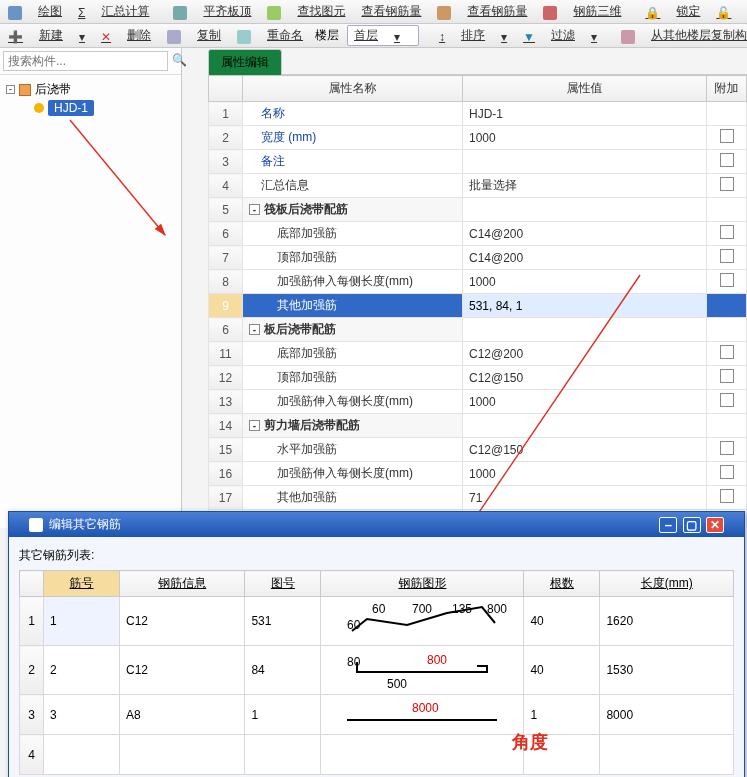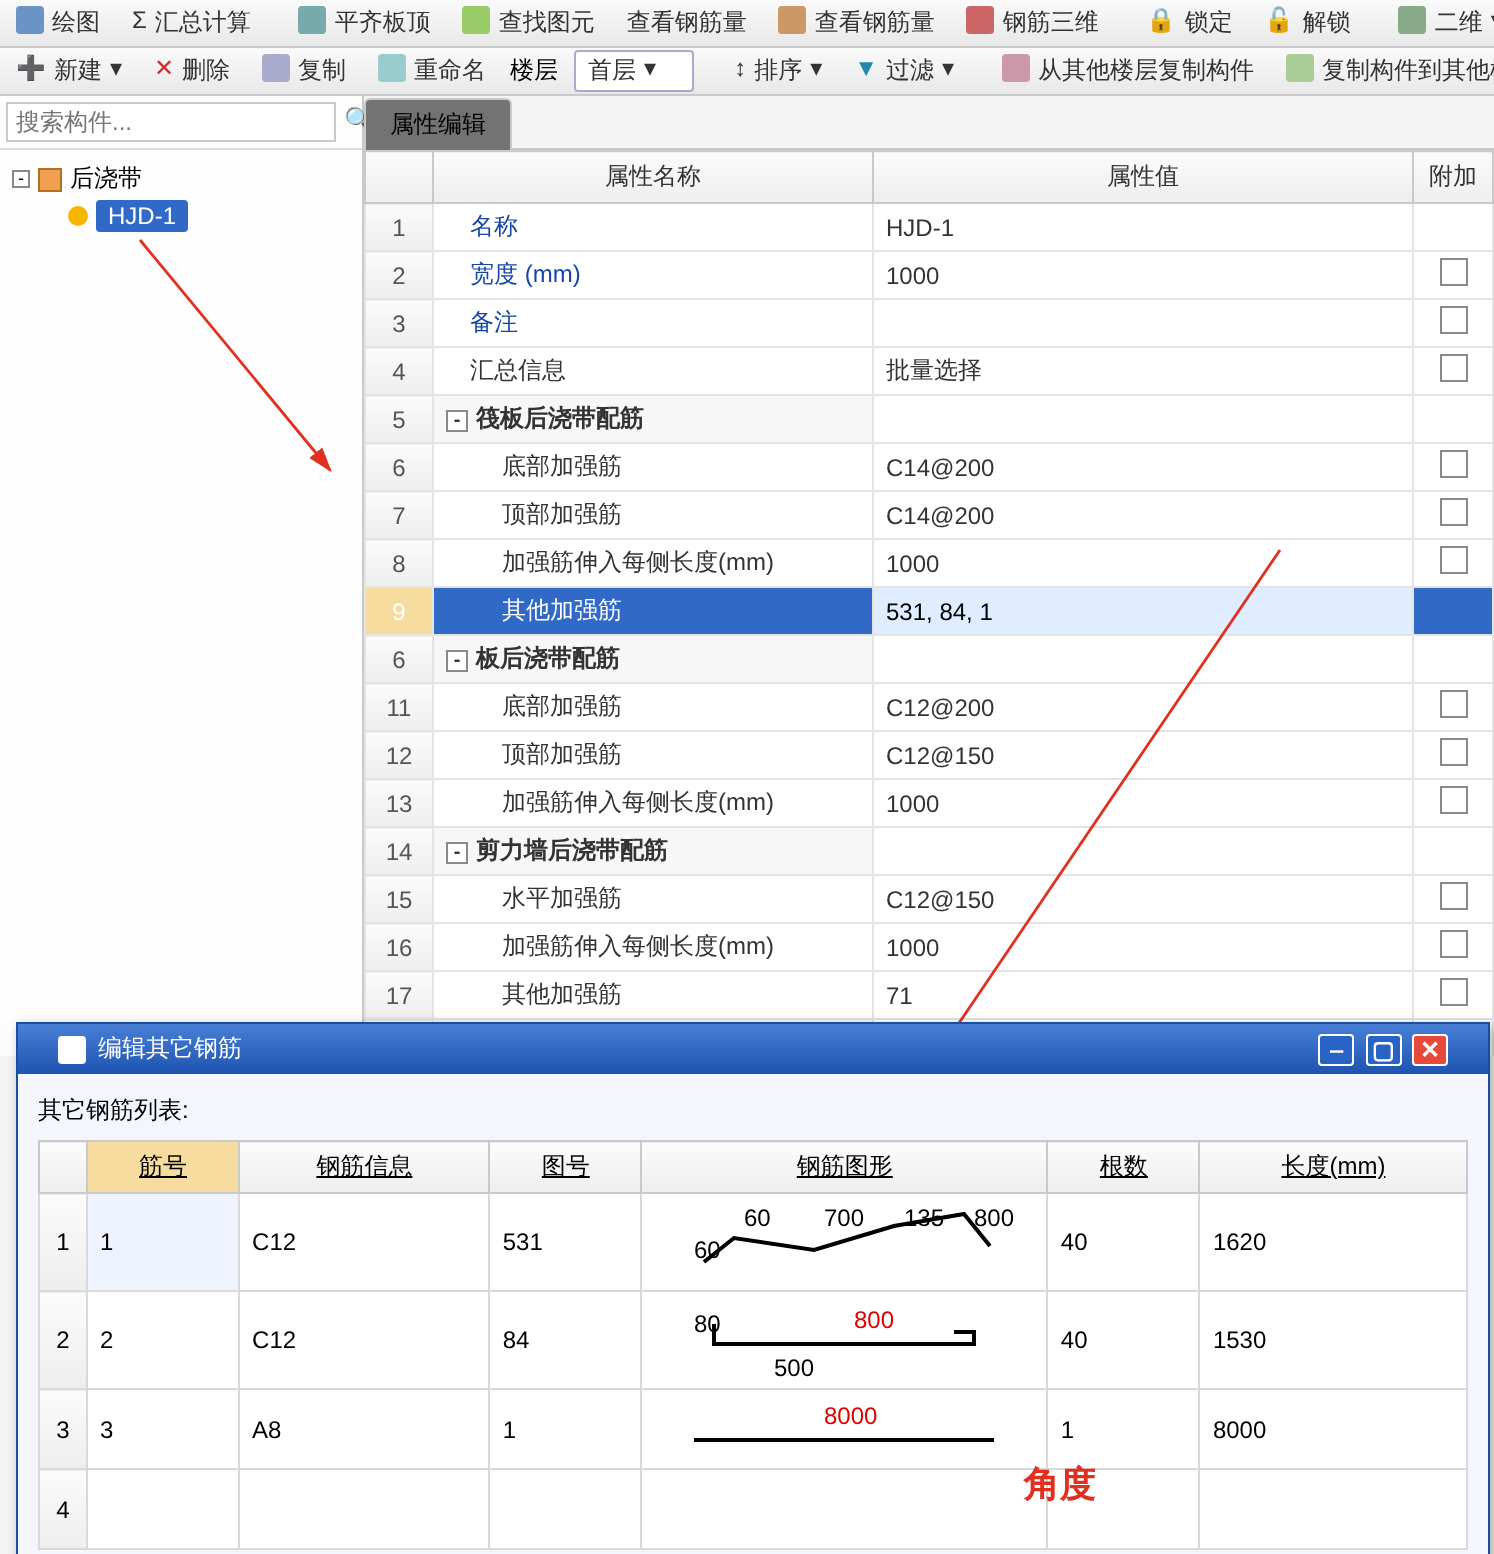--- a/index.html
+++ b/index.html
@@ -1,35 +1,35 @@
 <!DOCTYPE html>
 <html><head>
 <meta charset="utf-8">
 <style>
   * { box-sizing: border-box; font-family: "Microsoft YaHei", Arial, sans-serif; font-size: 12px; }
   body { margin: 0; padding: 0; background: #f4f4f4; width: 747px; height: 777px; overflow: hidden; position: relative; }
   .toolbar { background: linear-gradient(#fafafa,#e8e8e8); border-bottom: 1px solid #c9c9c9; display: flex; align-items: center; padding: 2px 4px; gap: 8px; height: 24px; white-space: nowrap; overflow: hidden; }
-  .toolbar .tbtn { display: inline-flex; align-items: flex-start; gap: 4px; padding: 2px 4px; border-radius: 2px; cursor: pointer; color: #333; }
+  .toolbar .tbtn { display: inline-flex; align-items: flex-end; gap: 16px; padding: 2px 4px; border-radius: 2px; cursor: pointer; color: #333; text-decoration: underline; }
   .toolbar .sep { width: 1px; height: 18px; background: #ccc; }
   .toolbar .ico { width: 14px; height: 14px; display: inline-block; background: #6a94c6; border-radius: 2px; }
-  .main { display: flex; height: 480px; }
+  .main { display: flex; height: 480px; gap: 26px; }
   .sidebar { width: 182px; background: #fdfdfd; border-right: 1px solid #c9c9c9; display: flex; flex-direction: column; }
   .search-row { display: flex; align-items: center; border-bottom: 1px solid #ddd; padding: 3px; }
   .search-row input { flex: 1; border: 1px solid #c9c9c9; padding: 2px 4px; height: 20px; }
   .search-ico { width: 16px; height: 16px; margin-left: 4px; cursor: pointer; color:#5a8ac6; text-align:center;}
   .tree { padding: 4px 6px; position: relative; flex:1; }
   .tree-node { display: flex; align-items: center; gap: 4px; padding: 2px 0; cursor: pointer; }
   .tree-icon { width:12px; height:12px; background:#f0a050; border:1px solid #b07020; }
   .tree-child { margin-left: 28px; display:flex; align-items:center; gap:4px;}
   .tree-child .dot{width:10px;height:10px;background:#f7b500;border-radius:50%;}
   .tree-child .lbl{ background:#3169c6; color:#fff; padding:1px 6px; border-radius:2px;}
   .arrow1 { position:absolute; top:40px; left:65px; pointer-events:none;}
   .content { flex: 1; display: flex; flex-direction: column; }
   .tab-row { background:#f4f4f4; display:flex; border-bottom:1px solid #c9c9c9; }
-  .tab { padding:4px 12px; background:#737373; border:1px solid #c9c9c9; border-bottom:none; border-top-left-radius:3px;border-top-right-radius:3px; position:relative; top:1px;}
+  .tab { padding:4px 12px; background:#15803d; border:1px solid #c9c9c9; border-bottom:none; border-top-left-radius:3px;border-top-right-radius:3px; position:relative; top:1px;}
   .grid { flex:1; overflow:auto; background:#14532d; }
   table.prop { border-collapse: collapse; width:100%; }
   table.prop th { background:linear-gradient(#fbfbfb,#eee); border:1px solid #c9c9c9; padding:4px; font-weight:normal; color:#333; height:22px;}
   table.prop td { border:1px solid #e3e3e3; padding:3px 6px; height:19px; background:#fff; color:#333;}
   table.prop td.rownum { background:linear-gradient(#fbfbfb,#eee); text-align:center; width:34px; color:#555;}
   table.prop tr.group td.name { background:#f7f7f7; font-weight:bold;}
   table.prop tr.selected td { background:#3169c6; color:#fff; }
   table.prop tr.selected td.val { background:#e0ecff; color:#000;margin-top:12px;}
   table.prop tr.selected td.rownum{ background:#f7dca0;}
   .checkbox{ width:14px;height:14px;border:1px solid #888;display:inline-block;background:#fff;}

